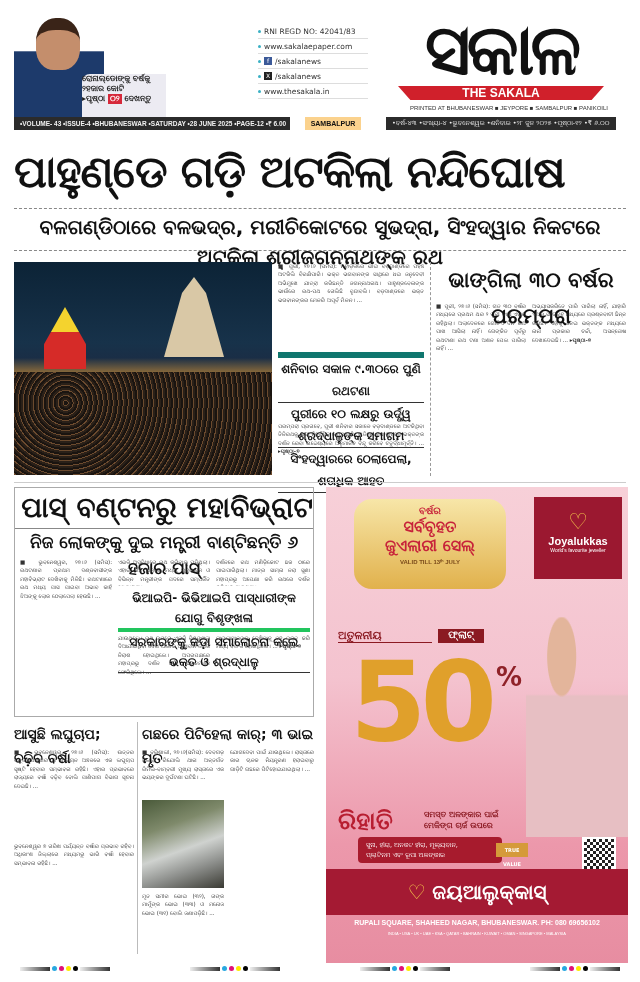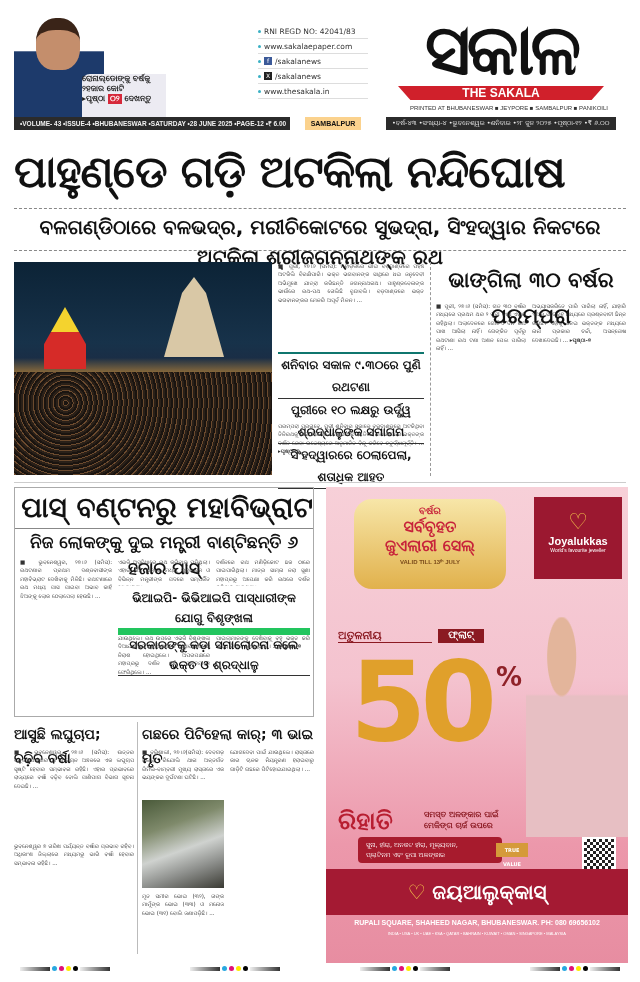--- a/index.html
+++ b/index.html
@@ -101,42 +101,42 @@
 <div class="abs dashline" style="left:14px;top:250px;width:612px"></div>
 
 <div class="abs hero">
   <div class="temple"></div>
   <div class="chariot"></div>
   <div class="crowd"></div>
 </div>
 
 <div class="abs col" style="left:278px;top:262px;width:146px;height:88px">■ ପୁରୀ, ୨୭।୬ (ସମିସ): ମହାଡ଼ଳରେ ଭାଇ ବଡ଼ଦାଣ୍ଡରେ ପହଞ୍ଚ ଅଟକିଲି ବିରକ୍ଷିପାରି। ଭକ୍ତ ଭଗବାନଙ୍କ ସାଥିରେ ଧଇ ଜନୁଦେବୀ ଅଭିମୁଖେ ଯାତ୍ରା କରିଛନ୍ତି ଜଗନ୍ନାଥନାଥ। ପାହୁଣ୍ଡବେଳାଙ୍କ ଭାଉଁରେ ରଥ-ପଥ ତୋଲିଛି ବୃନ୍ଦାବଲି। ବଡ଼ଦାଣ୍ଡରେ ଭକ୍ତ ଭଗବାନଙ୍କର ମେଳରି ଅପୂର୍ବ ମିଳନ। ...</div>
 <div class="abs" style="left:278px;top:352px;width:146px">
-  <div class="boxhl" style="border-top:2px solid #0f766e">ଶନିବାର ସକାଳ ୯.୩୦ରେ ପୁଣି ରଥଟଣା</div>
+  <div class="boxhl" style="border-top:6px solid #0f766e">ଶନିବାର ସକାଳ ୯.୩୦ରେ ପୁଣି ରଥଟଣା</div>
   <div class="boxhl">ପୁରୀରେ ୧୦ ଲକ୍ଷରୁ ଉର୍ଦ୍ଧ୍ୱ ଶ୍ରଦ୍ଧାଳୁଙ୍କ ସମାଗମ</div>
   <div class="boxhl">ସିଂହଦ୍ୱାରରେ ଠେଲାପେଲା, ଶତାଧିକ ଆହତ</div>
 </div>
 <div class="abs col" style="left:278px;top:422px;width:146px;height:54px"><span>ପରମ୍ପରା ପ୍ରତାବେ, ପୁରୀ ଶନିବାର ସକାଳେ ବଡ଼ଦାଣ୍ଡରେ ଅଟକିଥିବା ତିନିରଥକୁ ନାରୀ ନିର୍ଦେଶିତ କରାଯାଇଛି। ରାତିରେ ରଥ ଉପରେ ଭକ୍ତଙ୍କ ଦର୍ଶନ ରେବା ଉଦ୍ଦେଶ୍ୟରେ ଅନୁମାନିତ ବିନ୍ଦୁ କରିବେ ଚତୁର୍ଦ୍ଧାମୂର୍ତ୍ତି। ...</span> <span class="ptr">▸ପୃଷ୍ଠା-୭</span></div>
 
 <div class="abs vdiv" style="left:430px;top:262px;height:214px"></div>
 
 <div class="abs right-hl">ଭାଙ୍ଗିଲା ୩୦ ବର୍ଷର ପରମ୍ପରା</div>
 <div class="abs col" style="left:436px;top:302px;width:90px;height:174px">■ ପୁରୀ, ୨୭।୬ (ସମିସ): ଗତ ୩୦ ବର୍ଷର ମଧ୍ୟରେ ପ୍ରଥମ ଥର ୨ ପୁରୀ ଡାଳା ଏହାର ରହିଥିଲା। ଅଲାଦେଳରେ ଗୋଟିଏ ଦିନ ରଥ ପାଖ ଆସିଲା ନାହିଁ। ଗେଙ୍କିତ ପୂର୍ବରୁ ରଥଟାଣା ରଥ ଟଣା ଅଶନ ପେଲ ପାରିଲା ନାହିଁ। ...</div>
 <div class="abs col" style="left:532px;top:302px;width:94px;height:174px"><span>ଅଭ୍ୟାସକରିତେ ପାରି ପାରିଲା ନାହିଁ, ଯାହାରି ଏଥର ସାଂଗ୍ରହ ମଧ୍ୟରେ ପ୍ରଶ୍ନବାଚୀ ଛିନ୍ନ କରିଛି। ଏହାକୁ ନେଇ ଭକ୍ତଙ୍କ ମଧ୍ୟରେ ନାନା ପ୍ରକାର ଚର୍ଚ୍ଚା, ଅସନ୍ତୋଷ ଦେଖାଦେଇଛି। ...</span> <span class="ptr">▸ପୃଷ୍ଠା-୭</span></div>
 
 <div class="abs" style="left:14px;top:482px;width:612px;border-top:1px solid #ccc"></div>
 
 <div class="abs box2">
   <h1>ପାସ୍ ବଣ୍ଟନରୁ ମହାବିଭ୍ରାଟ</h1>
   <h2>ନିଜ ଲୋକଙ୍କୁ ଦୁଇ ମନ୍ତ୍ରୀ ବାଣ୍ଟିଛନ୍ତି ୬ ହଜାର ପାସ୍</h2>
   <div class="col abs" style="left:5px;top:70px;width:92px;height:155px">■ ଭୁବନେଶ୍ୱର, ୨୭।୬ (ସମିସ): ରଥଟଣାର ପ୍ରଥମ ଦଣ୍ଡବାସୀଙ୍କ ମହାବିଭ୍ରାଟ ଦେଖିବାକୁ ମିଳିଛି। ରଥଟଣାରେ ରଥ ମଧ୍ୟ ପାସ ପାଇବା ଅଭାବ କାହିଁ ଝିଅଙ୍କୁ ଲୋକ ଠେଲାପେଲା ହେଉଛି। ...</div>
   <div class="col abs" style="left:103px;top:70px;width:92px;height:28px">ଏଭଳି ଅସୁବିଧାରେ ରଥ କରିବାକୁ ପଡ଼ିଥିଲା। ଏହାର କିଛି ସ୍ଥାନରେ ମଧ୍ୟ ପ୍ରଶାସନ ଓ ବିଭିନ୍ନ ମନ୍ତ୍ରୀଙ୍କ ପଦରେ ସମ୍ପର୍କିତ ଲେଖାଗଲା। ...</div>
   <div class="col abs" style="left:201px;top:70px;width:94px;height:28px">ଦର୍ଶନରେ ରଥ ମଣିଡ଼ିକୋଟ ଛକ ଠାରେ ପାଇପାରିଥିଲା। ମାତ୍ର ସାମ୍ନା ନରା ସୁଣା ମହାପ୍ରଭୁ ଅପେକ୍ଷା କରି ରଥରେ ଦର୍ଶନ କରିବାକୁ ପାଇଥିଲା। ...</div>
   <div class="abs" style="left:103px;top:100px;width:192px">
-    <div class="midhl" style="border-bottom:7px solid #22c55e">ଭିଆଇପି- ଭିଭିଆଇପି ପାସ୍‌ଧାରୀଙ୍କ ଯୋଗୁ ବିଶୃଙ୍ଖଳା</div>
+    <div class="midhl" style="border-bottom:4px solid #22c55e">ଭିଆଇପି- ଭିଭିଆଇପି ପାସ୍‌ଧାରୀଙ୍କ ଯୋଗୁ ବିଶୃଙ୍ଖଳା</div>
     <div class="midhl" style="border-bottom:1px solid #333">ସରକାରଙ୍କୁ କଡ଼ା ସମାଲୋଚନା କଲେ ଭକ୍ତ ଓ ଶ୍ରଦ୍ଧାଳୁ</div>
   </div>
   <div class="col abs" style="left:103px;top:146px;width:92px;height:80px">ଯାଉଥିଲେ। ରଥ ଉପରେ ଏଭଳି ବିଶୃଙ୍ଖଳା ଦିଆଯାଇଥିବା ଦେଖି ଅନେକ ଆସ୍ଥାବାନ ଲୋକ ନିରାଶ ହୋଇଥିଲେ। ଅପରପକ୍ଷରେ ମହାପ୍ରଭୁ ଦର୍ଶନ କରି ଭକ୍ତମାନେ ଫେରିଥିଲେ। ...</div>
   <div class="col abs" style="left:201px;top:146px;width:94px;height:80px"><span>ପାଇଲାମାନଙ୍କୁ ଦେଖିବାକୁ ବହୁ ଭକ୍ତ କରି ମଧ୍ୟ ବିଫଳ ହୋଇଥିଲେ। ...</span> <span class="ptr">▸ପୃଷ୍ଠା-୭</span></div>
 </div>
 
 <div class="abs" style="left:14px;top:722px;width:120px;font-size:14px;font-weight:bold;line-height:24px">ଆସୁଛି ଲଘୁଚାପ; ବଢ଼ିବ ବର୍ଷା</div>
 <div class="abs col" style="left:14px;top:748px;width:120px;height:92px">■ ଭୁବନେଶ୍ୱର, ୨୭।୬ (ସମିସ): ଉତ୍ତର ବଙ୍ଗୋପସାଗର ଓ ସଂଲଗ୍ନ ଅଞ୍ଚଳରେ ଏକ ଲଘୁଚାପ ସୃଷ୍ଟି ହେବାର ସମ୍ଭାବନା ରହିଛି। ଏହାର ପ୍ରଭାବରେ ରାଜ୍ୟରେ ବର୍ଷା ବଢ଼ିବ ବୋଲି ପାଣିପାଗ ବିଭାଗ ସୂଚନା ଦେଇଛି। ...</div>
 <div class="abs col" style="left:14px;top:842px;width:120px;height:112px">ଭୁବନେଶ୍ୱର ୭ ତାରିଖ ପର୍ଯ୍ୟନ୍ତ ବର୍ଷାର ପ୍ରଭାବ ରହିବ। ଅଧିକାଂଶ ଜିଲ୍ଲାରେ ମଧ୍ୟମରୁ ଭାରି ବର୍ଷା ହେବାର ସମ୍ଭାବନା ରହିଛି। ...</div>
 

